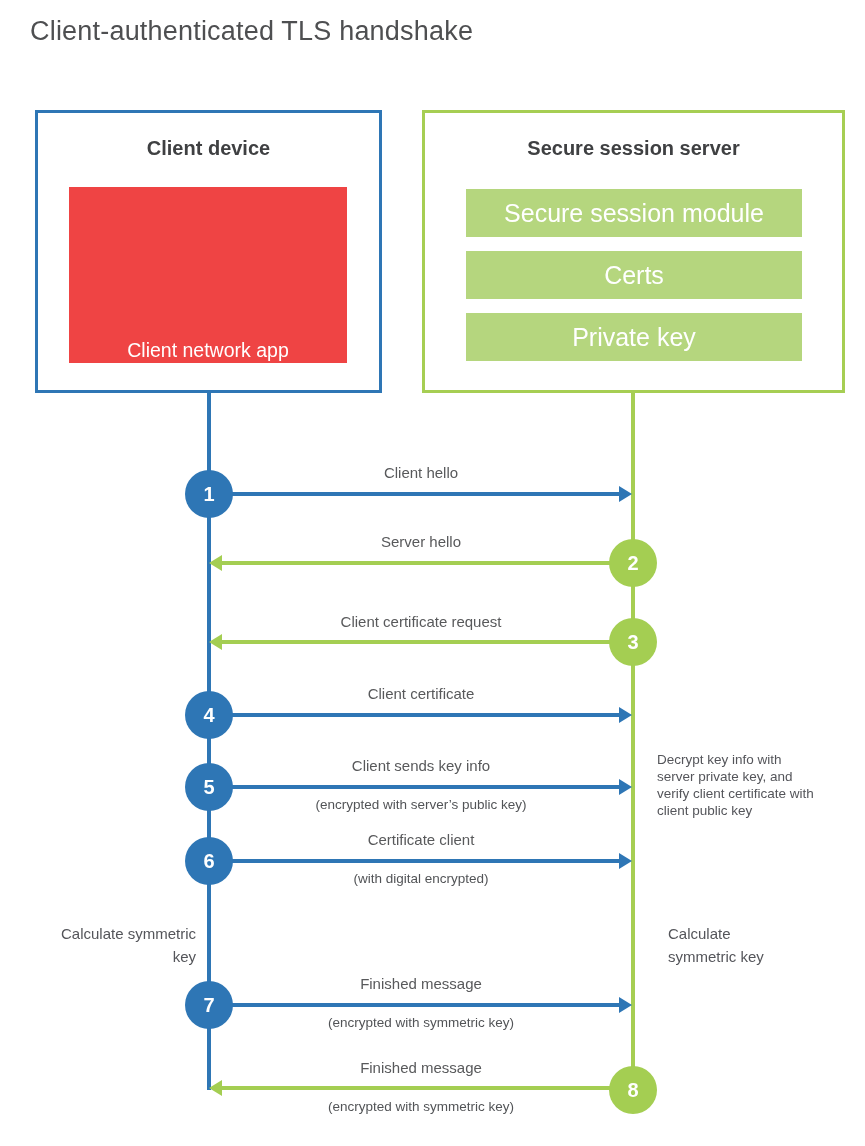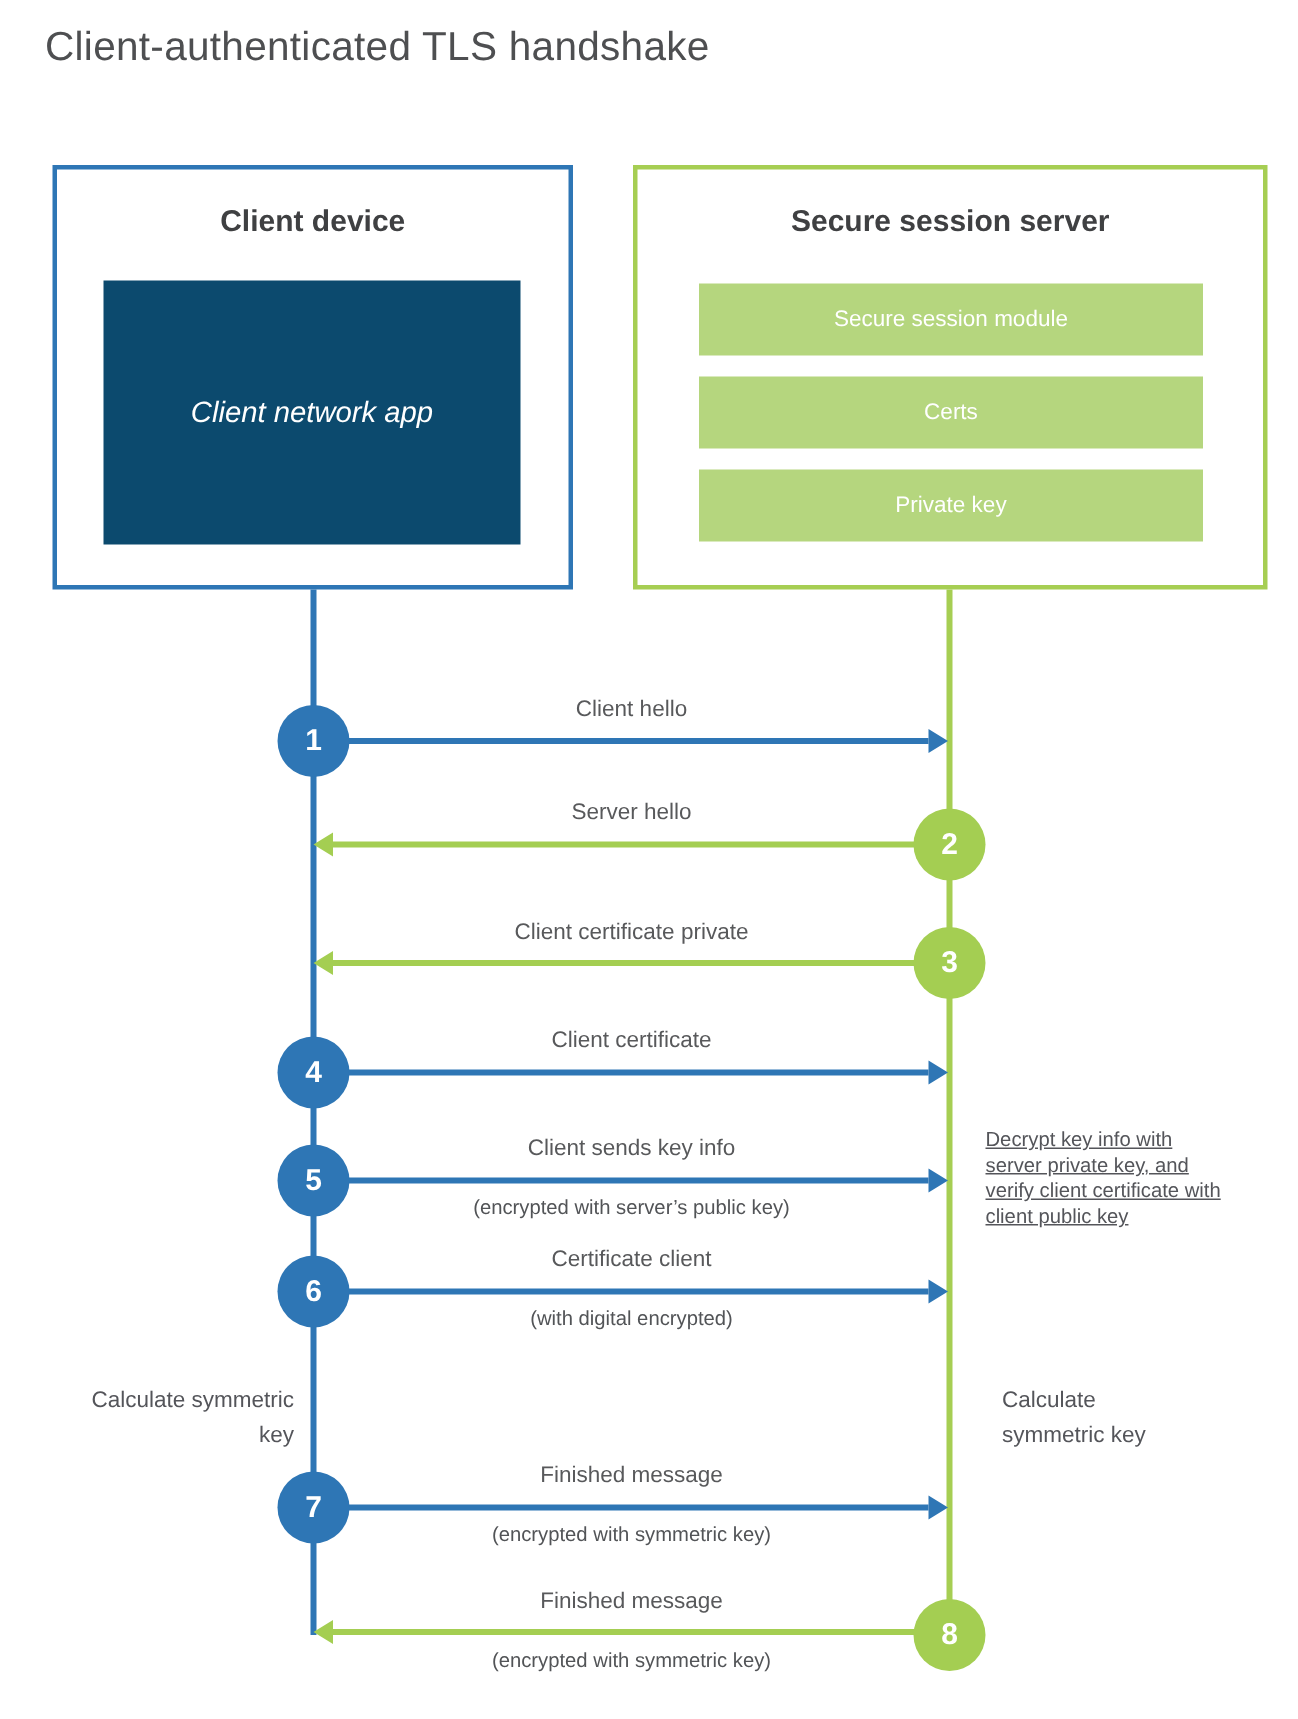--- a/index.html
+++ b/index.html
@@ -10,27 +10,27 @@
   .page-title{
     position:absolute;left:30px;top:16px;font-size:27px;font-weight:300;
     color:#4e4f51;letter-spacing:.2px;
   }
   
   .box{position:absolute;top:110px;height:283px;background:#fff;box-sizing:border-box;}
   .client-box{left:35px;width:347px;border:3px solid #2e76b5;}
   .server-box{left:422px;width:423px;border:3px solid #a6ce53;}
   .box-title{margin-top:24px;text-align:center;font-size:20px;font-weight:bold;color:#3f4042;}
   .client-app{
-    position:absolute;left:69px;top:187px;width:278px;height:176px;background:#0c4a6e;
-    display:flex;align-items:center;justify-content:center;text-align:center;font-style:italic;
+    position:absolute;left:69px;top:187px;width:278px;height:176px;background:#ef4444;
+    display:flex;align-items:flex-end;justify-content:center;text-align:center;
   }
   .client-app span{max-width:180px;color:#fff;font-size:19.5px;line-height:26px;}
   .bar{
     position:absolute;left:466px;width:336px;height:48px;background:#b5d67e;
-    color:#fff;font-size:15px;text-align:center;line-height:48px;
+    color:#fff;font-size:25px;text-align:center;line-height:48px;
   }
   .bar.b1{top:189px}.bar.b2{top:251px}.bar.b3{top:313px}
   
   .vline{position:absolute;top:393px;width:4px;height:697px;}
   .vline.blue{left:207px;background:#2e76b5;}
   .vline.green{left:631px;background:#a6ce53;}
   
   .circle{
     position:absolute;width:48px;height:48px;border-radius:50%;
     color:#fff;font-size:20px;font-weight:bold;text-align:center;line-height:48px;
@@ -53,21 +53,21 @@
   .arrow.green .head{border-left-color:#a4ce52;border-right-color:#a4ce52;}
   .a1{top:492px}.a2{top:561px}.a3{top:640px}.a4{top:713px}
   .a5{top:785px}.a6{top:859px}.a7{top:1003px}.a8{top:1086px}
   
   .msg{position:absolute;left:209px;width:424px;text-align:center;color:#58595b;font-size:15px;}
   .l1{top:464px}.l2{top:533px}.l3{top:613px}.l4{top:685px}
   .l5{top:757px}.l6{top:831px}.l7{top:975px}.l8{top:1059px}
   .sub{position:absolute;left:209px;width:424px;text-align:center;color:#525457;font-size:13.5px;}
   .sb2{top:572px}.sb5{top:797px}.sb6{top:871px}.sb7{top:1015px}.sb8{top:1099px}
   
-  .note{position:absolute;color:#54555a;font-size:13.5px;line-height:17px;text-decoration:underline;}
+  .note{position:absolute;color:#54555a;font-size:13.5px;line-height:17px;}
   .note-decrypt{left:657px;top:751px;width:162px;}
   .calc{position:absolute;color:#54555a;font-size:15px;line-height:23px;top:922px;}
   .calc-left{left:60px;width:136px;text-align:right;}
   .calc-right{left:668px;width:110px;text-align:left;}
 </style>
 </head>
 <body>
 
 <div class="canvas">
 
@@ -95,21 +95,21 @@
     <span class="head"></span>
   </div>
   <div class="circle blue c1">1</div>
 
   <div class="msg l2">Server hello</div>
   <div class="arrow left green a2">
     <span class="head"></span>
   </div>
   <div class="circle green c2">2</div>
 
-  <div class="msg l3">Client certificate private</div>
+  <div class="msg l3">Client certificate request</div>
   <div class="arrow left green a3">
     <span class="head"></span>
   </div>
   <div class="circle green c3">3</div>
 
   <div class="msg l4">Client certificate</div>
   <div class="arrow right blue a4">
     <span class="head"></span>
   </div>
   <div class="circle blue c4">4</div>

